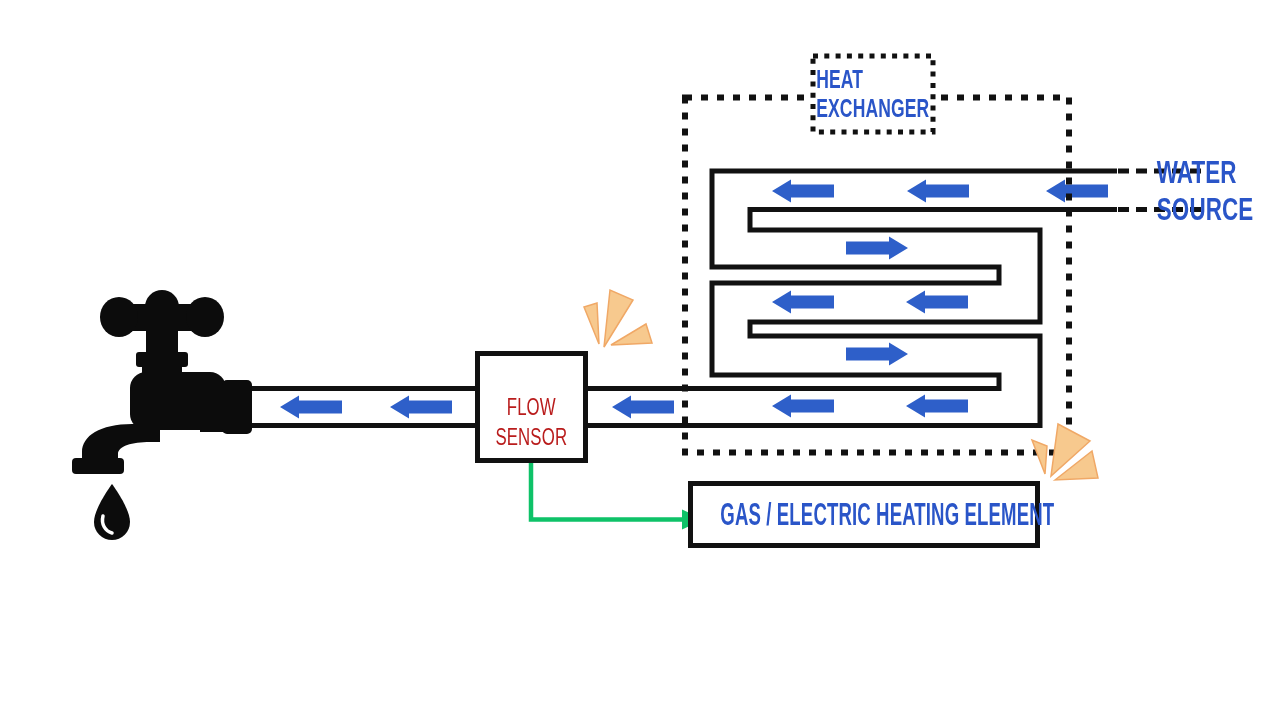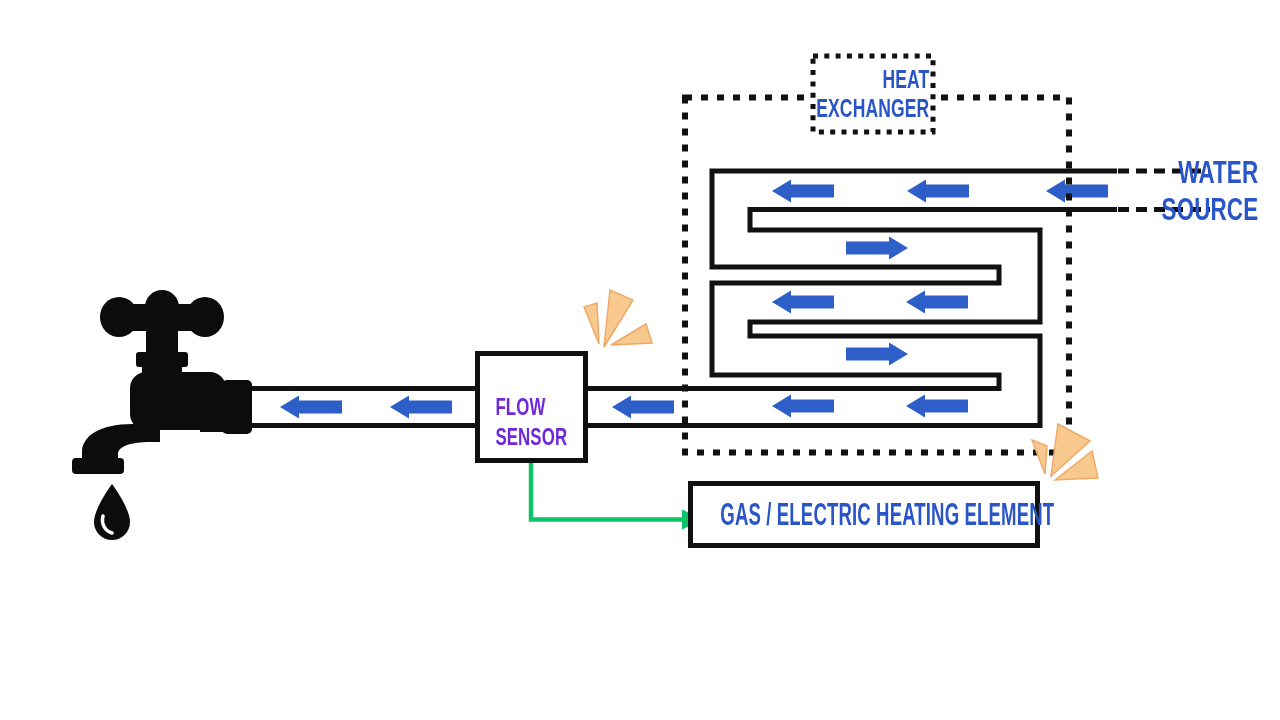--- a/index.html
+++ b/index.html
@@ -3,21 +3,21 @@
 <meta charset="utf-8">
 <style>
   html,body{margin:0;padding:0;background:#fff;}
   .canvas{
     position:relative;width:1280px;height:720px;background:#ffffff;
     overflow:hidden;font-family:"Liberation Sans",sans-serif;
   }
   .layer{position:absolute;left:0;top:0;}
   .lbl{
     position:absolute;display:flex;align-items:center;justify-content:center;
-    color:#2a55c8;font-weight:700;text-align:right;white-space:pre-line;
+    color:#2a55c8;font-weight:700;text-align:left;white-space:pre-line;
   }
   .cond{display:inline-block;transform:scaleX(0.70);transform-origin:50% 50%;letter-spacing:0.2px;}
   .cond62{display:inline-block;transform:scaleX(0.60);transform-origin:50% 50%;letter-spacing:0.2px;}
   .box{
     position:absolute;background:#ffffff;border:5px solid #111111;
     display:flex;align-items:center;justify-content:center;box-sizing:border-box;
   }
   .hx-label{left:813px;top:56px;width:120px;height:76px;font-size:25px;line-height:29px;}
   .ws-label{left:1135px;top:177px;width:145px;height:28px;font-size:32px;}
   .fs-box{left:475px;top:351px;width:113px;height:112px;}
@@ -107,21 +107,21 @@
   <div class="lbl hx-label">
     <span class="cond">HEAT
 EXCHANGER</span>
   </div>
 
   <div class="lbl ws-label">
     <span class="cond">WATER SOURCE</span>
   </div>
 
   <div class="box fs-box">
-    <span class="lbl-inline txt" style="color:#6d28d9;font-weight:700;text-align:left;white-space:pre-line;">
+    <span class="lbl-inline txt" style="color:#b91c1c;font-weight:400;text-align:center;white-space:pre-line;">
       <span class="cond">FLOW
 SENSOR</span>
     </span>
   </div>
 
   <div class="box he-box">
     <span class="txt" style="color:#2a55c8;font-weight:700;text-align:center;white-space:nowrap;">
       <span class="cond62">GAS / ELECTRIC HEATING ELEMENT</span>
     </span>
   </div>

